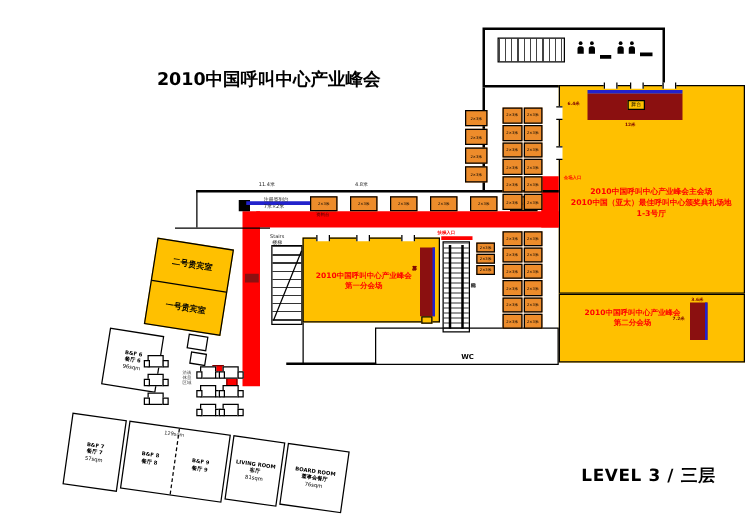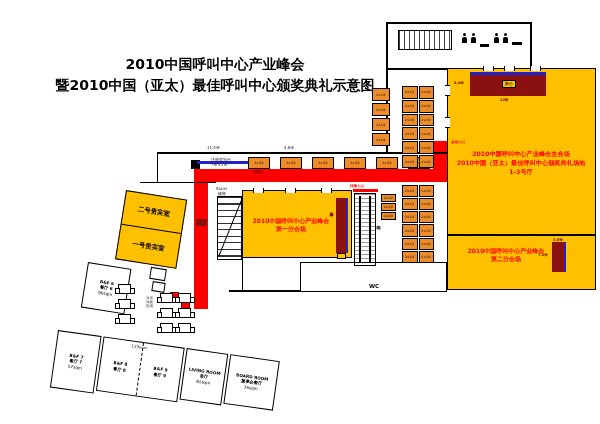--- a/index.html
+++ b/index.html
@@ -46,23 +46,23 @@
   .vlabel { writing-mode: vertical-rl; font-size:4px; line-height:4px; color:#222; }
   .red-sq { background: var(--path-red); border: 1px solid #7a0000; width:9px; height:9px; }
 </style>
 </head>
 <body>
 
 <div class="canvas" id="plan">
 
   <div class="abs title" style="left:55px; top:54px; width:320px;">
     <div>2010中国呼叫中心产业峰会</div>
-    <div>暨2010中国（亚太）最佳呼叫中心颁奖典礼示意图</div>
-  </div>
-
+  </div>
+
+  <div class="abs level" style="left:465px; top:372px;">LEVEL 3 / 三层</div>
 
   <div class="abs" style="left:386px; top:22px; width:146px; height:48px; border:2px solid #000;">
     <div class="abs esc-icon" style="left:10px; top:6px; width:54px; height:20px;"></div>
     <div class="abs icon-row" style="left:74px; top:9px;">
       <span class="person"></span>
       <span class="person"></span>
     </div>
     <div class="abs icon-row" style="left:106px; top:9px;">
       <span class="person"></span>
       <span class="person"></span>

